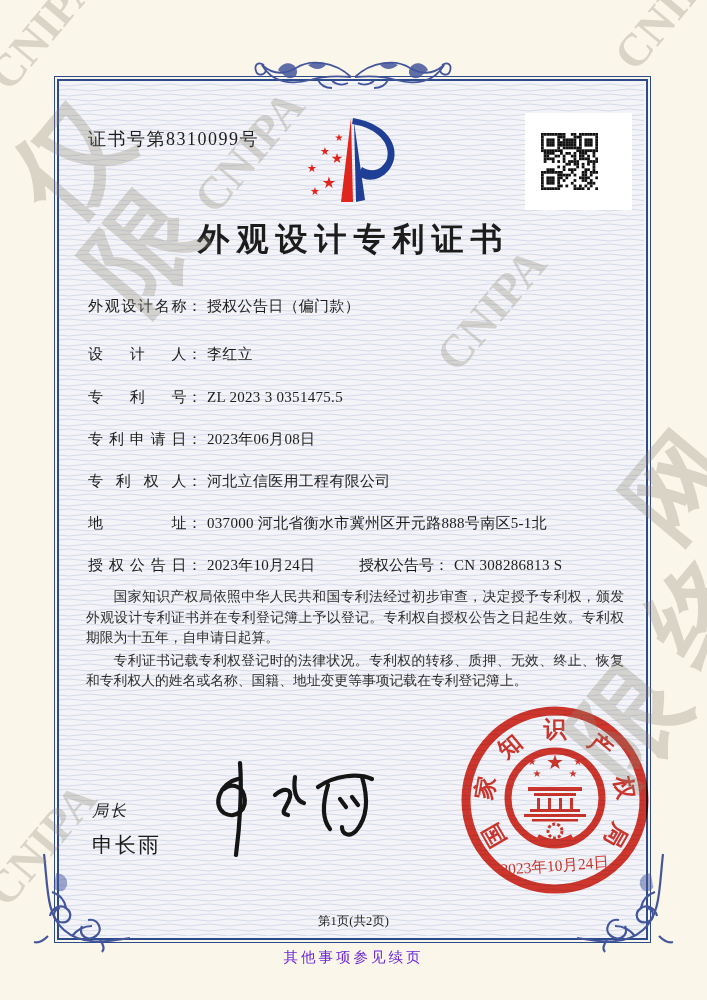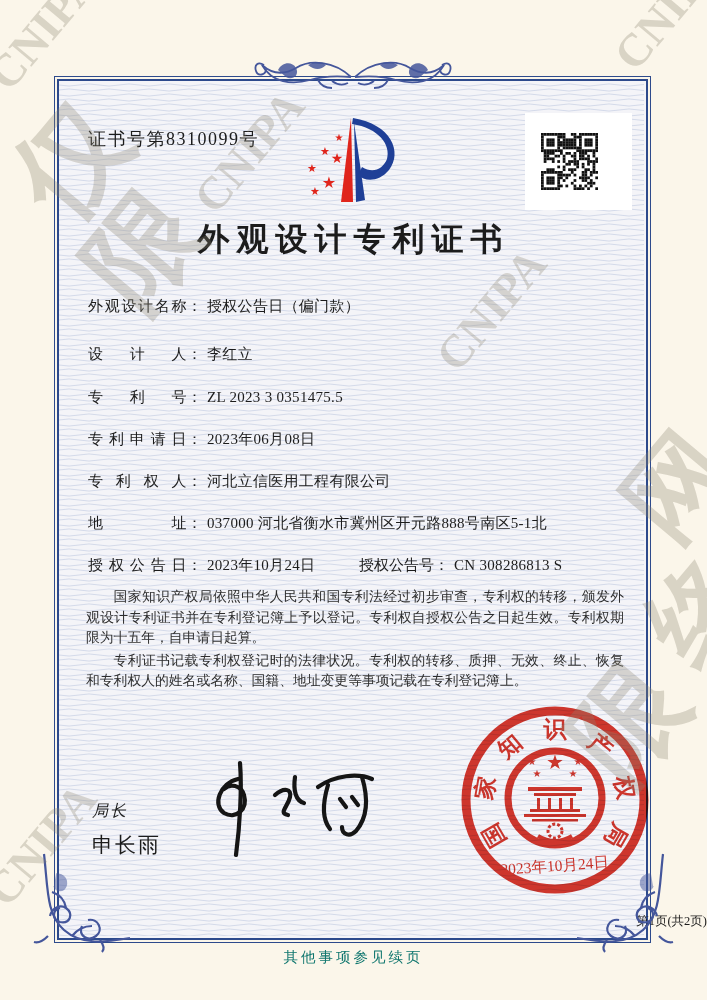--- a/index.html
+++ b/index.html
@@ -37,23 +37,23 @@
   
   .sig-title{position:absolute;left:92px;top:801px;font-family:"Liberation Sans","DejaVu Sans",sans-serif;
         font-size:16px;letter-spacing:2px;z-index:5;font-style:italic;}
   .sig-name{position:absolute;left:92px;top:831px;font-family:"Liberation Sans","DejaVu Sans",sans-serif;
         font-size:21px;letter-spacing:2px;z-index:5;}
   .sig-script{position:absolute;left:200px;top:757px;z-index:5;}
   
   .seal{position:absolute;left:458px;top:703px;width:194px;height:194px;z-index:7;
         opacity:.93;mix-blend-mode:multiply;}
   
-  .page-num{position:absolute;left:0;top:913px;width:707px;text-align:right;font-size:12.5px;z-index:5;}
+  .page-num{position:absolute;left:0;top:913px;width:707px;text-align:center;font-size:12.5px;z-index:5;}
   .footer-note{position:absolute;left:0;top:948px;width:707px;text-align:center;
-        font-size:14.5px;letter-spacing:3px;color:#0f766e;z-index:5;}
+        font-size:14.5px;letter-spacing:3px;color:#6d28d9;z-index:5;}
   
   .wm-layer{position:absolute;left:0;top:0;width:707px;height:1000px;z-index:40;pointer-events:none;}
   .wm{position:absolute;font-weight:bold;color:rgba(138,131,114,.30);
       font-family:"Liberation Serif","DejaVu Serif",serif;transform:rotate(-50deg);white-space:nowrap;}
 </style>
 </head>
 <body>
 
 <div class="page">
 
@@ -560,21 +560,21 @@
     </div>
     <div class="frow r7">
       <span class="flabel">授权公告日</span><span class="fcolon">：</span><span class="fvalue">2023年10月24日</span>
       <span class="fpair2">
         <span>授权公告号</span><span class="fcolon">：</span><span class="fvalue">CN 308286813 S</span>
       </span>
     </div>
   </div>
 
   <div class="body-text">
-    <p>国家知识产权局依照中华人民共和国专利法经过初步审查，专利权的转移，颁发外观设计专利证书并在专利登记簿上予以登记。专利权自授权公告之日起生效。专利权期限为十五年，自申请日起算。</p>
+    <p>国家知识产权局依照中华人民共和国专利法经过初步审查，决定授予专利权，颁发外观设计专利证书并在专利登记簿上予以登记。专利权自授权公告之日起生效。专利权期限为十五年，自申请日起算。</p>
     <p>专利证书记载专利权登记时的法律状况。专利权的转移、质押、无效、终止、恢复和专利权人的姓名或名称、国籍、地址变更等事项记载在专利登记簿上。</p>
   </div>
 
   <div class="sig-title">局长</div>
   <div class="sig-name">申长雨</div>
   <svg class="sig-script" width="185" height="105" viewBox="0 0 185 105">
     <g fill="none" stroke="#151515" stroke-width="4.2" stroke-linecap="round" stroke-linejoin="round">
       <path d="M38,22 C20,26 12,48 24,56 C36,63 48,52 44,38 C41,28 30,26 24,32"></path>
       <path d="M40,6 C42,30 40,68 36,98"></path>
       <path d="M75,38 C84,30 92,32 90,40 C88,50 78,56 88,58"></path>

